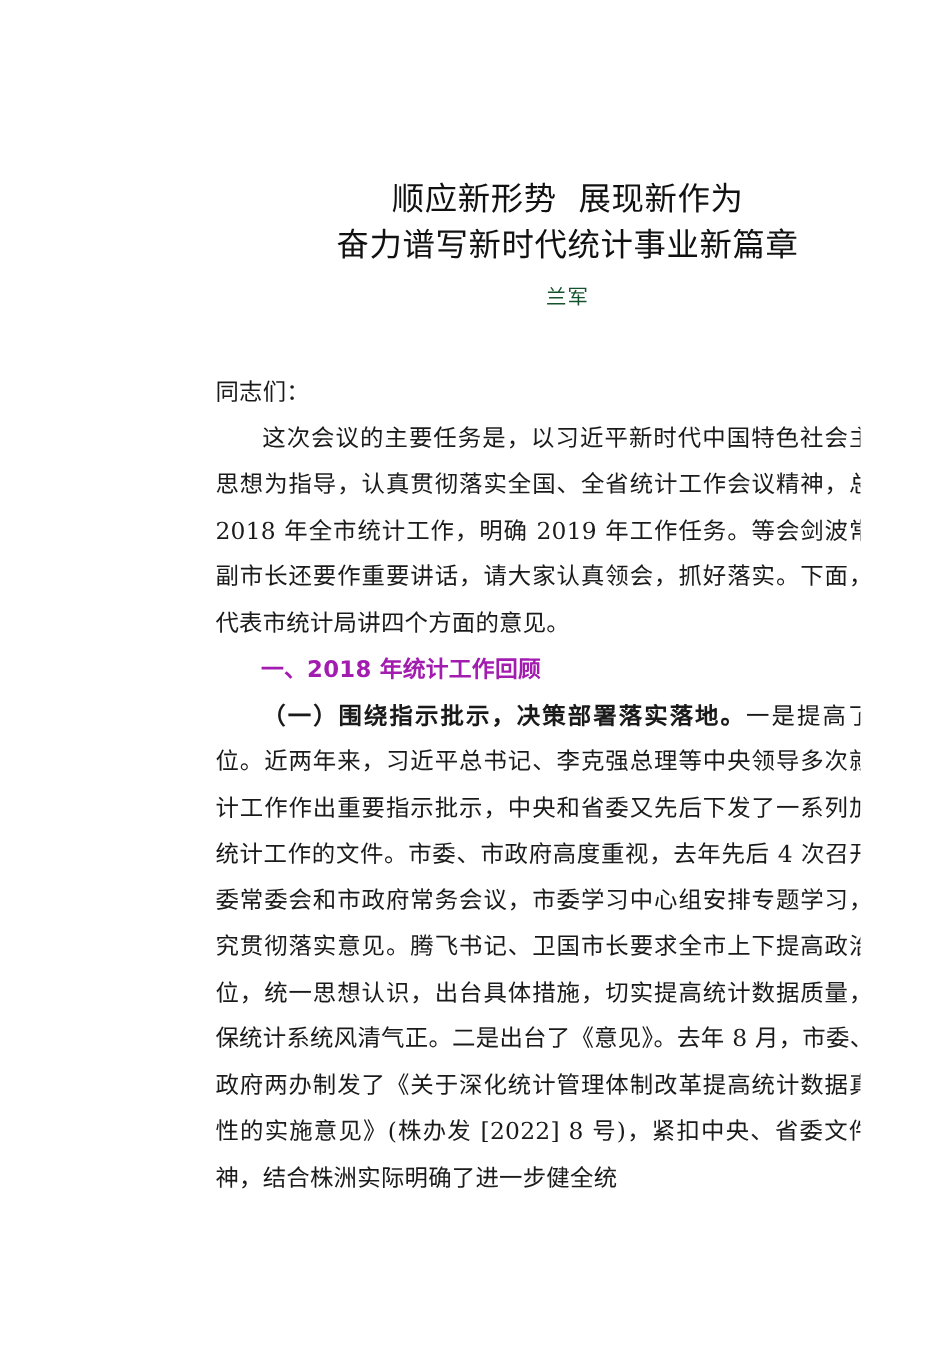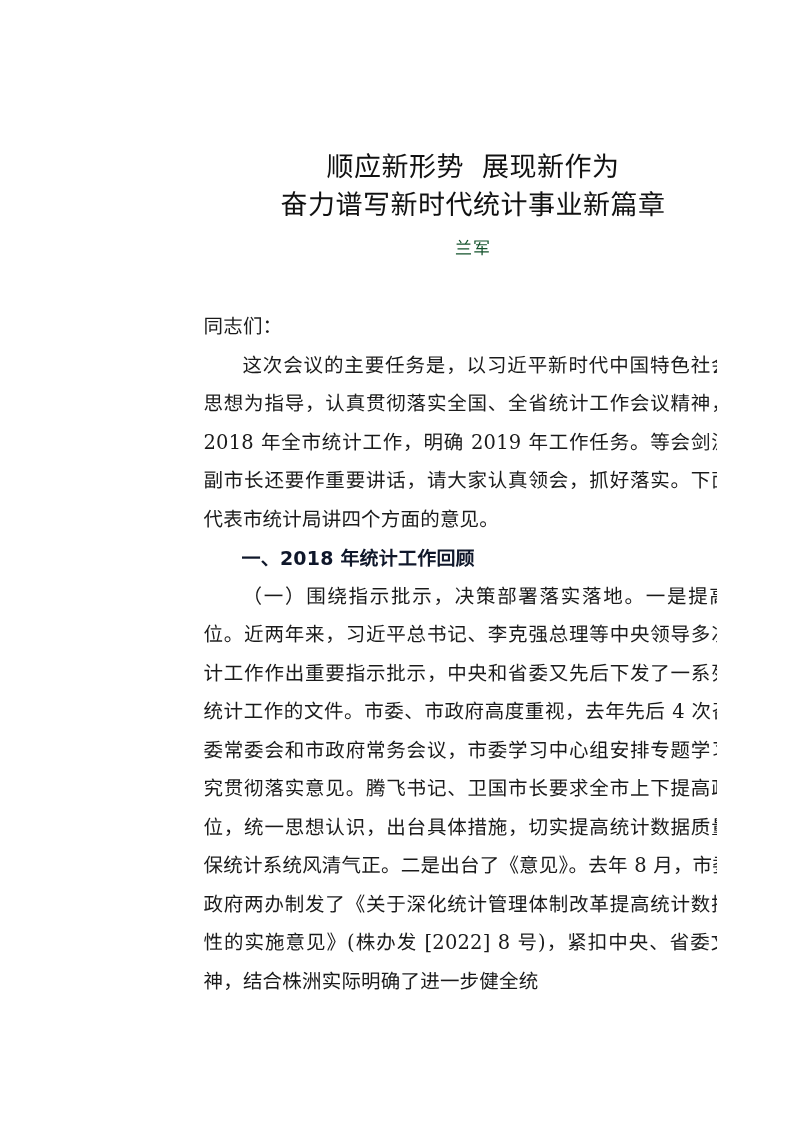--- a/index.html
+++ b/index.html
@@ -45,21 +45,21 @@
     font-family: "DejaVu Serif", "Liberation Serif", serif;
     font-size: 17px;
     line-height: 24px;
     letter-spacing: 1px;
     color: #14532d;
   }
 
   
   .body-block {
     position: absolute;
-    left: 127px;
+    left: 103px;
     top: 308px;
     width: 568px;
   }
 
   .para {
     font-size: 19.5px;
     line-height: 38.5px;
     letter-spacing: 0.2px;
     text-align: justify;
     text-justify: inter-ideograph;
@@ -77,26 +77,26 @@
 
   
   .heading-1 {
     font-family: "DejaVu Sans", "Liberation Sans", sans-serif;
     font-size: 19px;
     font-weight: bold;
     line-height: 38.5px;
     text-indent: 2em;
     letter-spacing: 0.2px;
     margin: 0;
-    color: #0f172a;
+    color: #a21caf;
   }
 
   
   .lead-in {
-    font-weight: normal;
+    font-weight: bold;
     letter-spacing: 0.2px;
   }
 </style>
 </head>
 <body>
 
 <div class="page">
 
   <div class="title-block">
     <div class="doc-title-line">顺应新形势  展现新作为</div>

